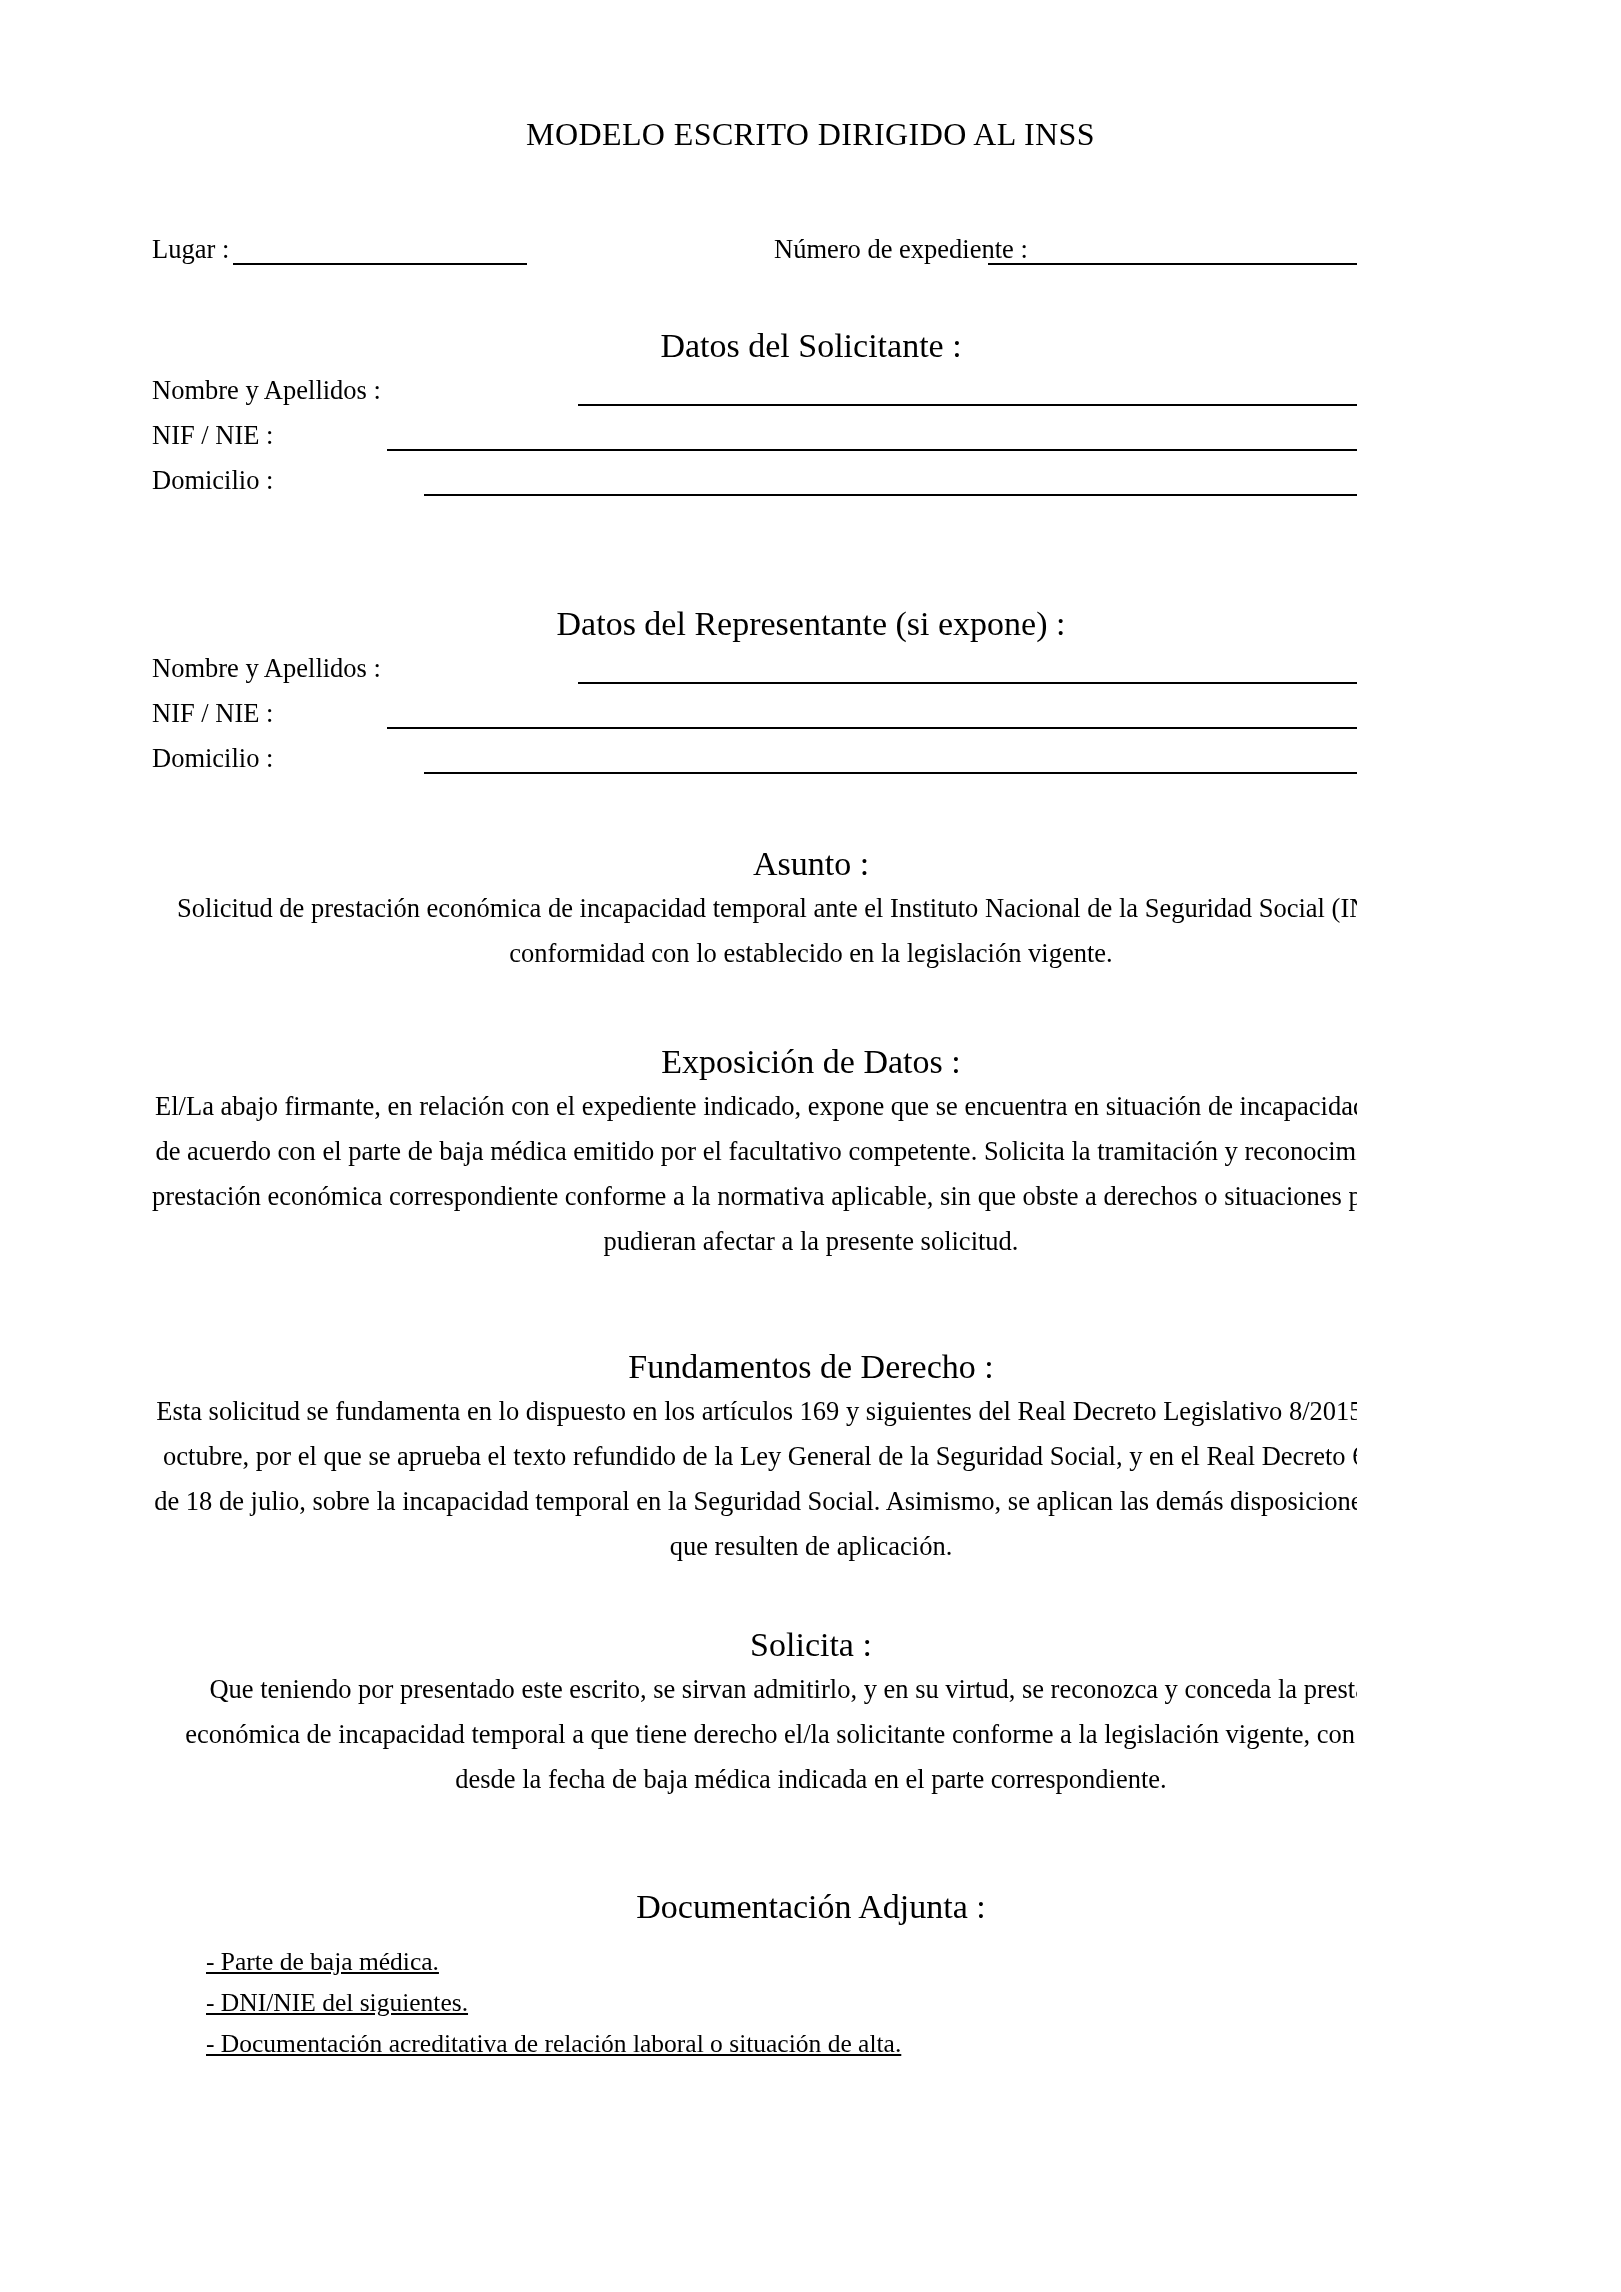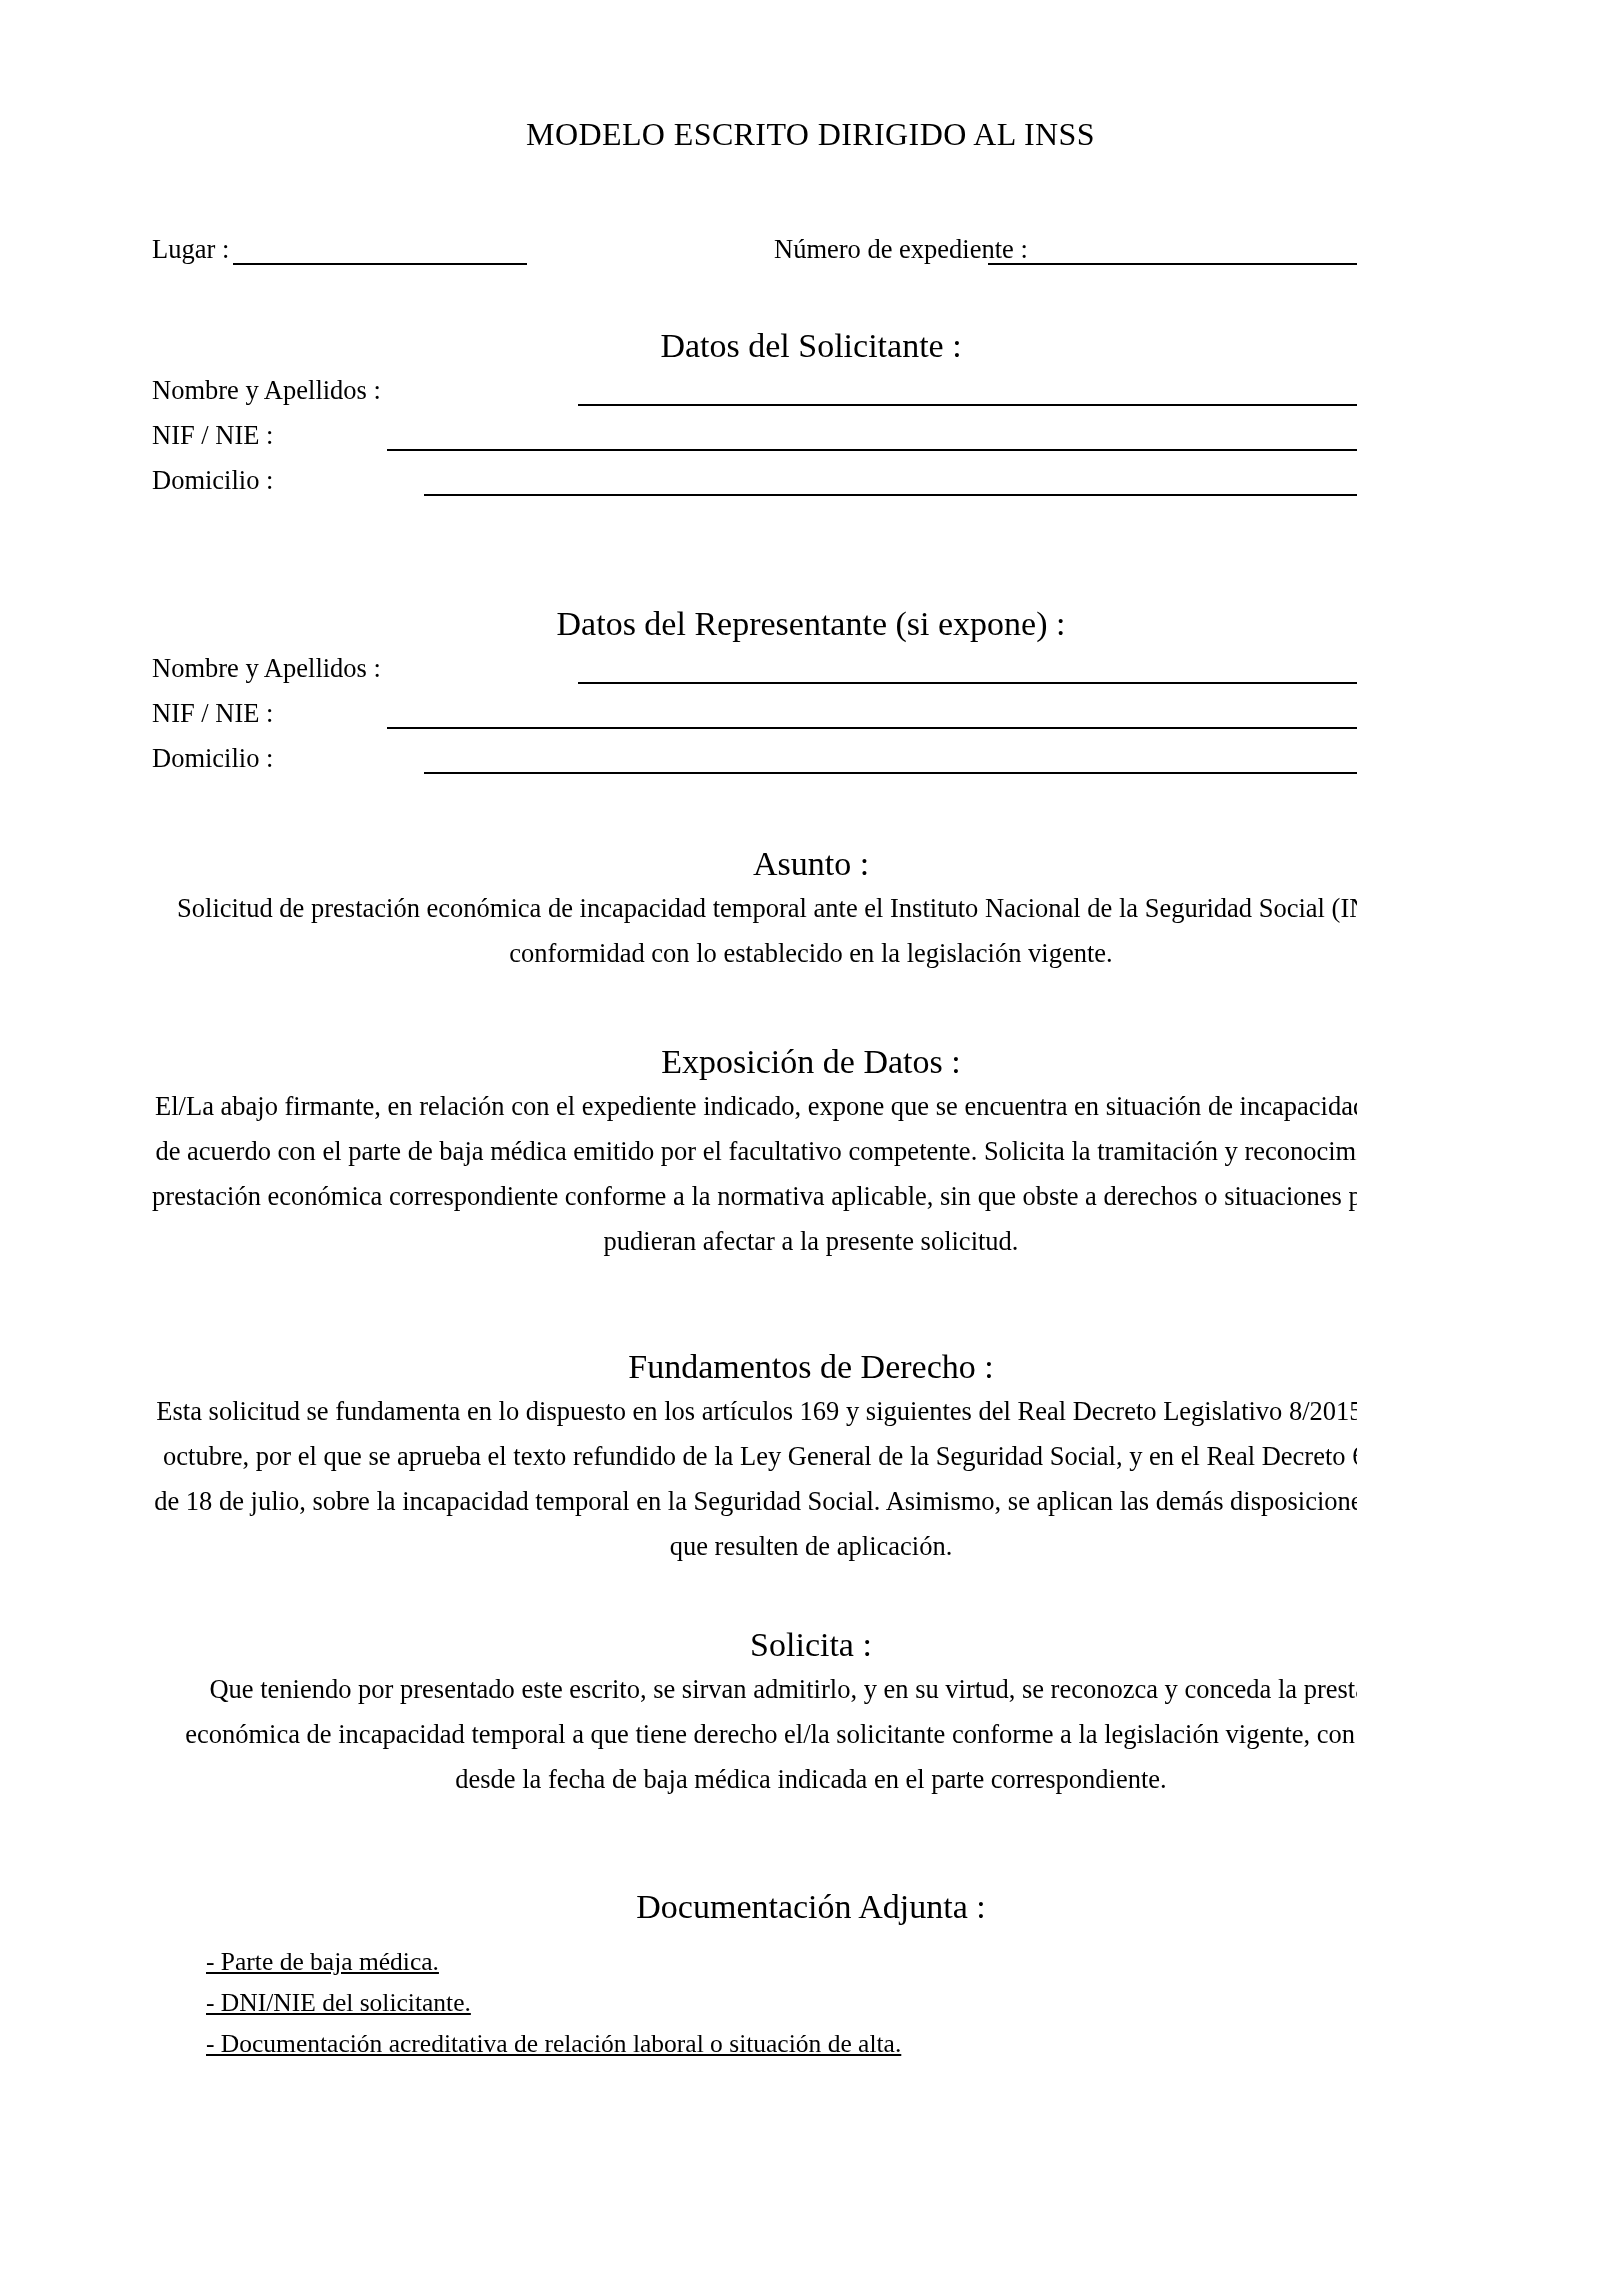--- a/index.html
+++ b/index.html
@@ -156,19 +156,19 @@
 
   <div class="content" style="top: 1622px;">
     <div class="section-label">Solicita :</div>
     <div class="para">Que teniendo por presentado este escrito, se sirvan admitirlo, y en su virtud, se reconozca y conceda la prestación económica de incapacidad temporal a que tiene derecho el/la solicitante conforme a la legislación vigente, con efectos desde la fecha de baja médica indicada en el parte correspondiente.</div>
   </div>
 
   <div class="content" style="top: 1884px;">
     <div class="section-label">Documentación Adjunta :</div>
     <ul class="doc-list">
       <li>- Parte de baja médica.</li>
-      <li>- DNI/NIE del solicitante.</li>
+      <li>- DNI/NIE del siguientes.</li>
       <li>- Documentación acreditativa de relación laboral o situación de alta.</li>
     </ul>
   </div>
 
 </div>
 
 
 </body></html>

